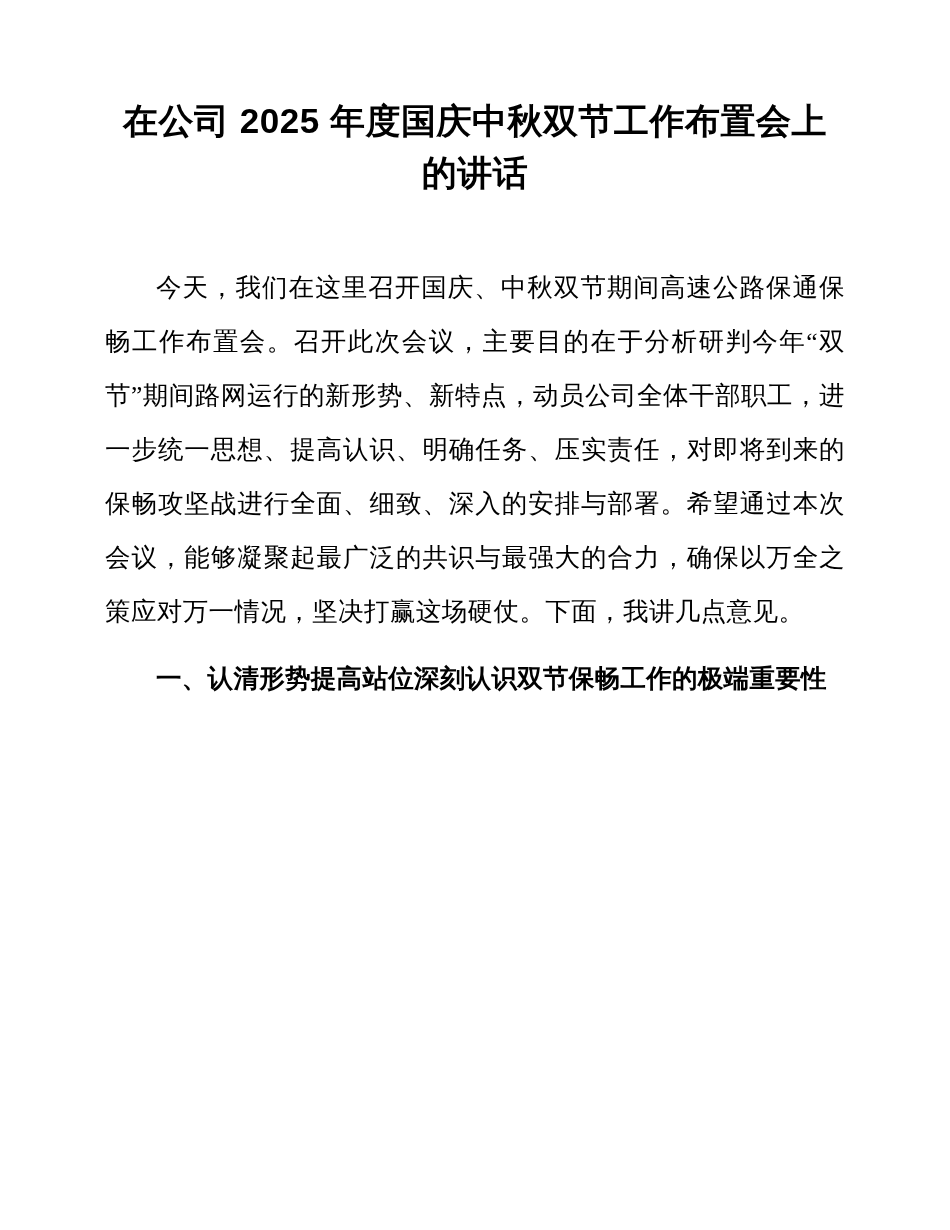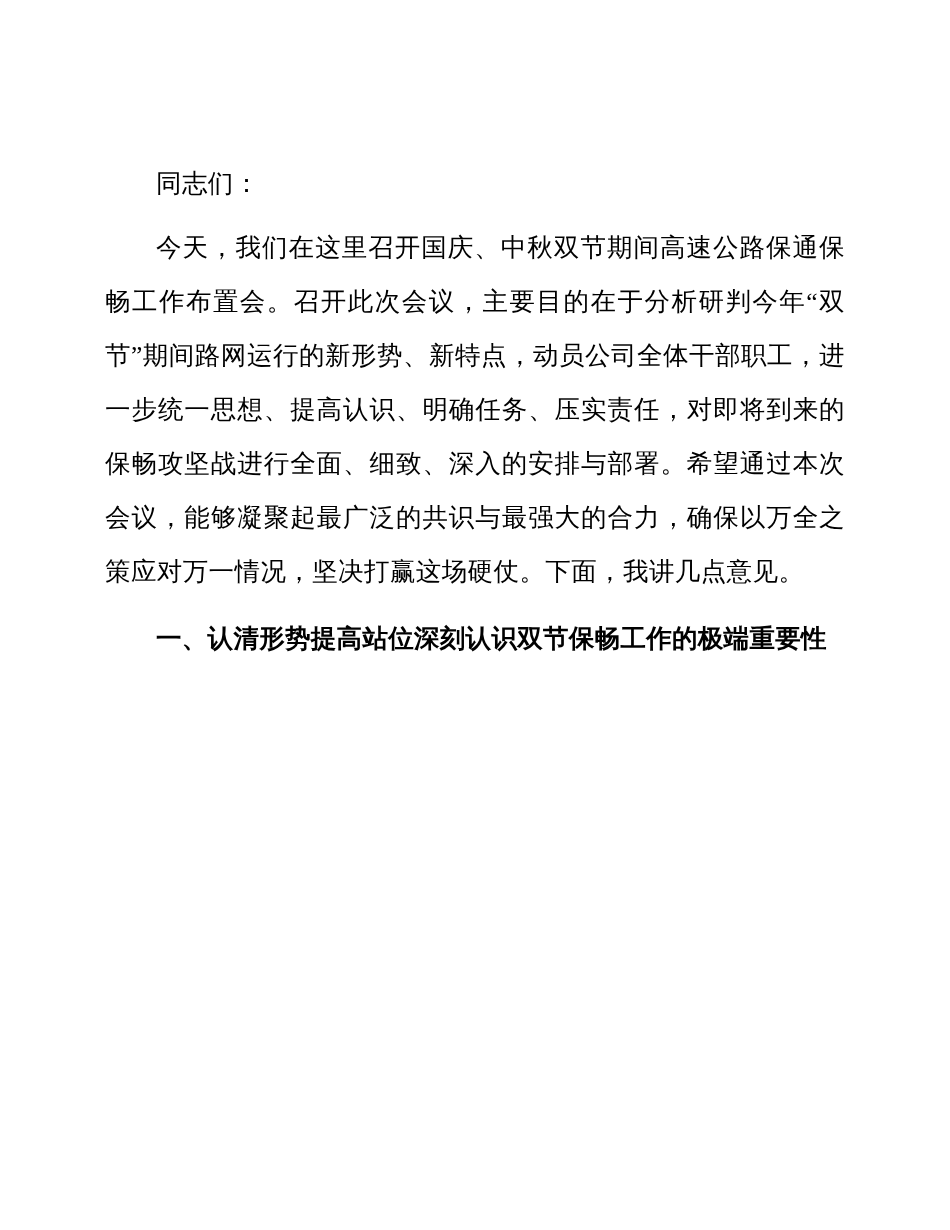--- a/index.html
+++ b/index.html
@@ -61,24 +61,24 @@
     text-justify: inter-ideograph;
     margin: 12px 0 6px 0;
     letter-spacing: 0.3px;
   }
 </style>
 </head>
 <body>
 
 <div class="page">
 
+  <h1 class="doc-title">在公司 2025 年度国庆中秋双节工作布置会上的讲话</h1>
 
   <div class="body-block">
 
-    <p class="para salutation">同志们：</p>
 
     <p class="para indent">今天，我们在这里召开国庆、中秋双节期间高速公路保通保畅工作布置会。召开此次会议，主要目的在于分析研判今年“双节”期间路网运行的新形势、新特点，动员公司全体干部职工，进一步统一思想、提高认识、明确任务、压实责任，对即将到来的保畅攻坚战进行全面、细致、深入的安排与部署。希望通过本次会议，能够凝聚起最广泛的共识与最强大的合力，确保以万全之策应对万一情况，坚决打赢这场硬仗。下面，我讲几点意见。</p>
 
     <p class="heading">一、认清形势提高站位深刻认识双节保畅工作的极端重要性</p>
 
 
   </div>
 
 </div>
 

